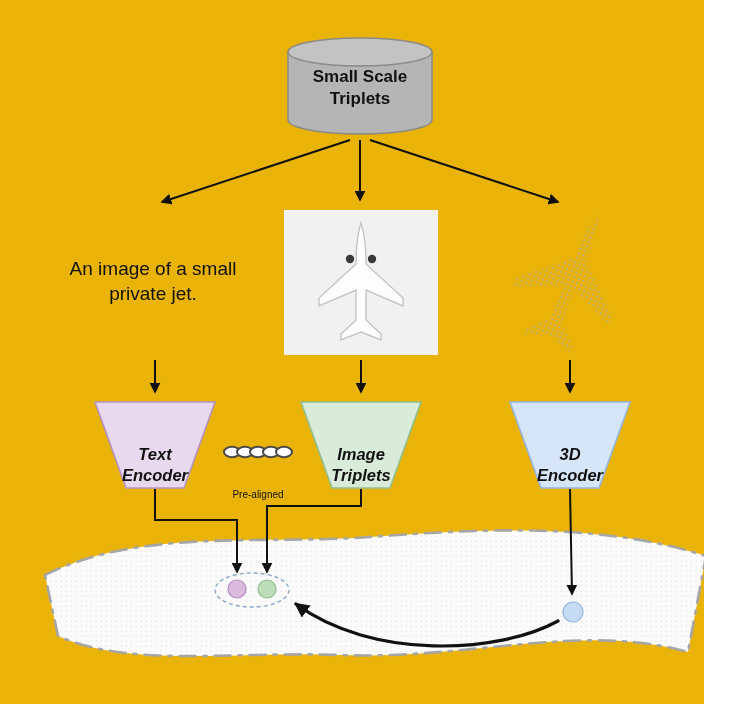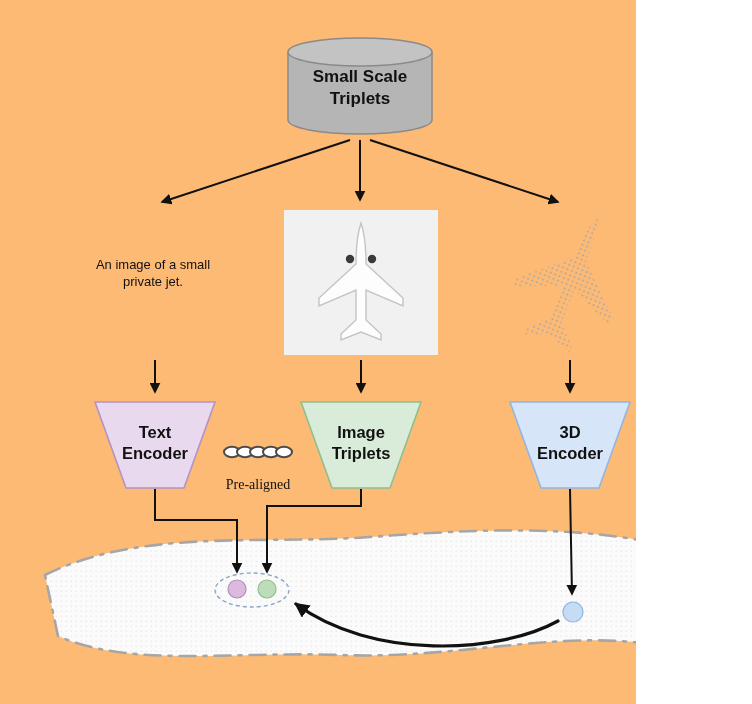--- a/index.html
+++ b/index.html
@@ -1,38 +1,37 @@
 <!DOCTYPE html>
 <html><head>
 <meta charset="utf-8">
 <style>
   html, body { margin: 0; padding: 0; background: #ffffff; }
   .canvas {
     position: relative;
-    width: 597px;
+    width: 704px;
     height: 704px;
-    background: #fdba74;
+    background: #eab308;
     font-family: "Liberation Sans", sans-serif;
     overflow: hidden;
-    padding-left: 39px;
   }
   .canvas > svg { position: absolute; left: 0; top: 0; }
   .lbl {
     position: absolute;
     white-space: pre-line;
     text-align: center;
     color: #111111;
   }
   .db-label   { left: 288px; top: 66px;  width: 144px; font-size: 17px; font-weight: 700; line-height: 1.3; }
-  .text-sample{ left: 40px;  top: 256px; width: 226px; font-size: 13px; line-height: 1.32; }
-  .enc-label  { top: 422px; width: 120px; font-size: 16.5px; font-weight: 700; line-height: 1.3; }
+  .text-sample{ left: 40px;  top: 256px; width: 226px; font-size: 19px; line-height: 1.32; }
+  .enc-label  { top: 444px; width: 120px; font-size: 16.5px; font-weight: 700; line-height: 1.3; font-style: italic; }
   .enc-text   { left: 95px; }
   .enc-image  { left: 301px; }
   .enc-3d     { left: 510px; }
-  .prealigned { left: 194px; top: 477px; width: 128px; font-size: 14px; font-weight: 400; font-family: Liberation Serif, serif; }
+  .prealigned { left: 194px; top: 489px; width: 128px; font-size: 10px; font-weight: 400; }
 </style>
 </head>
 <body>
 
 <div class="canvas">
 
   <svg width="752" height="704" viewBox="0 0 752 704">
     <defs>
       <marker id="arrowS" viewBox="0 0 10 10" refX="8.5" refY="5" markerUnits="userSpaceOnUse" markerWidth="11" markerHeight="11" orient="auto">
         <path d="M0,0 L10,5 L0,10 Z" fill="#111111"></path>

